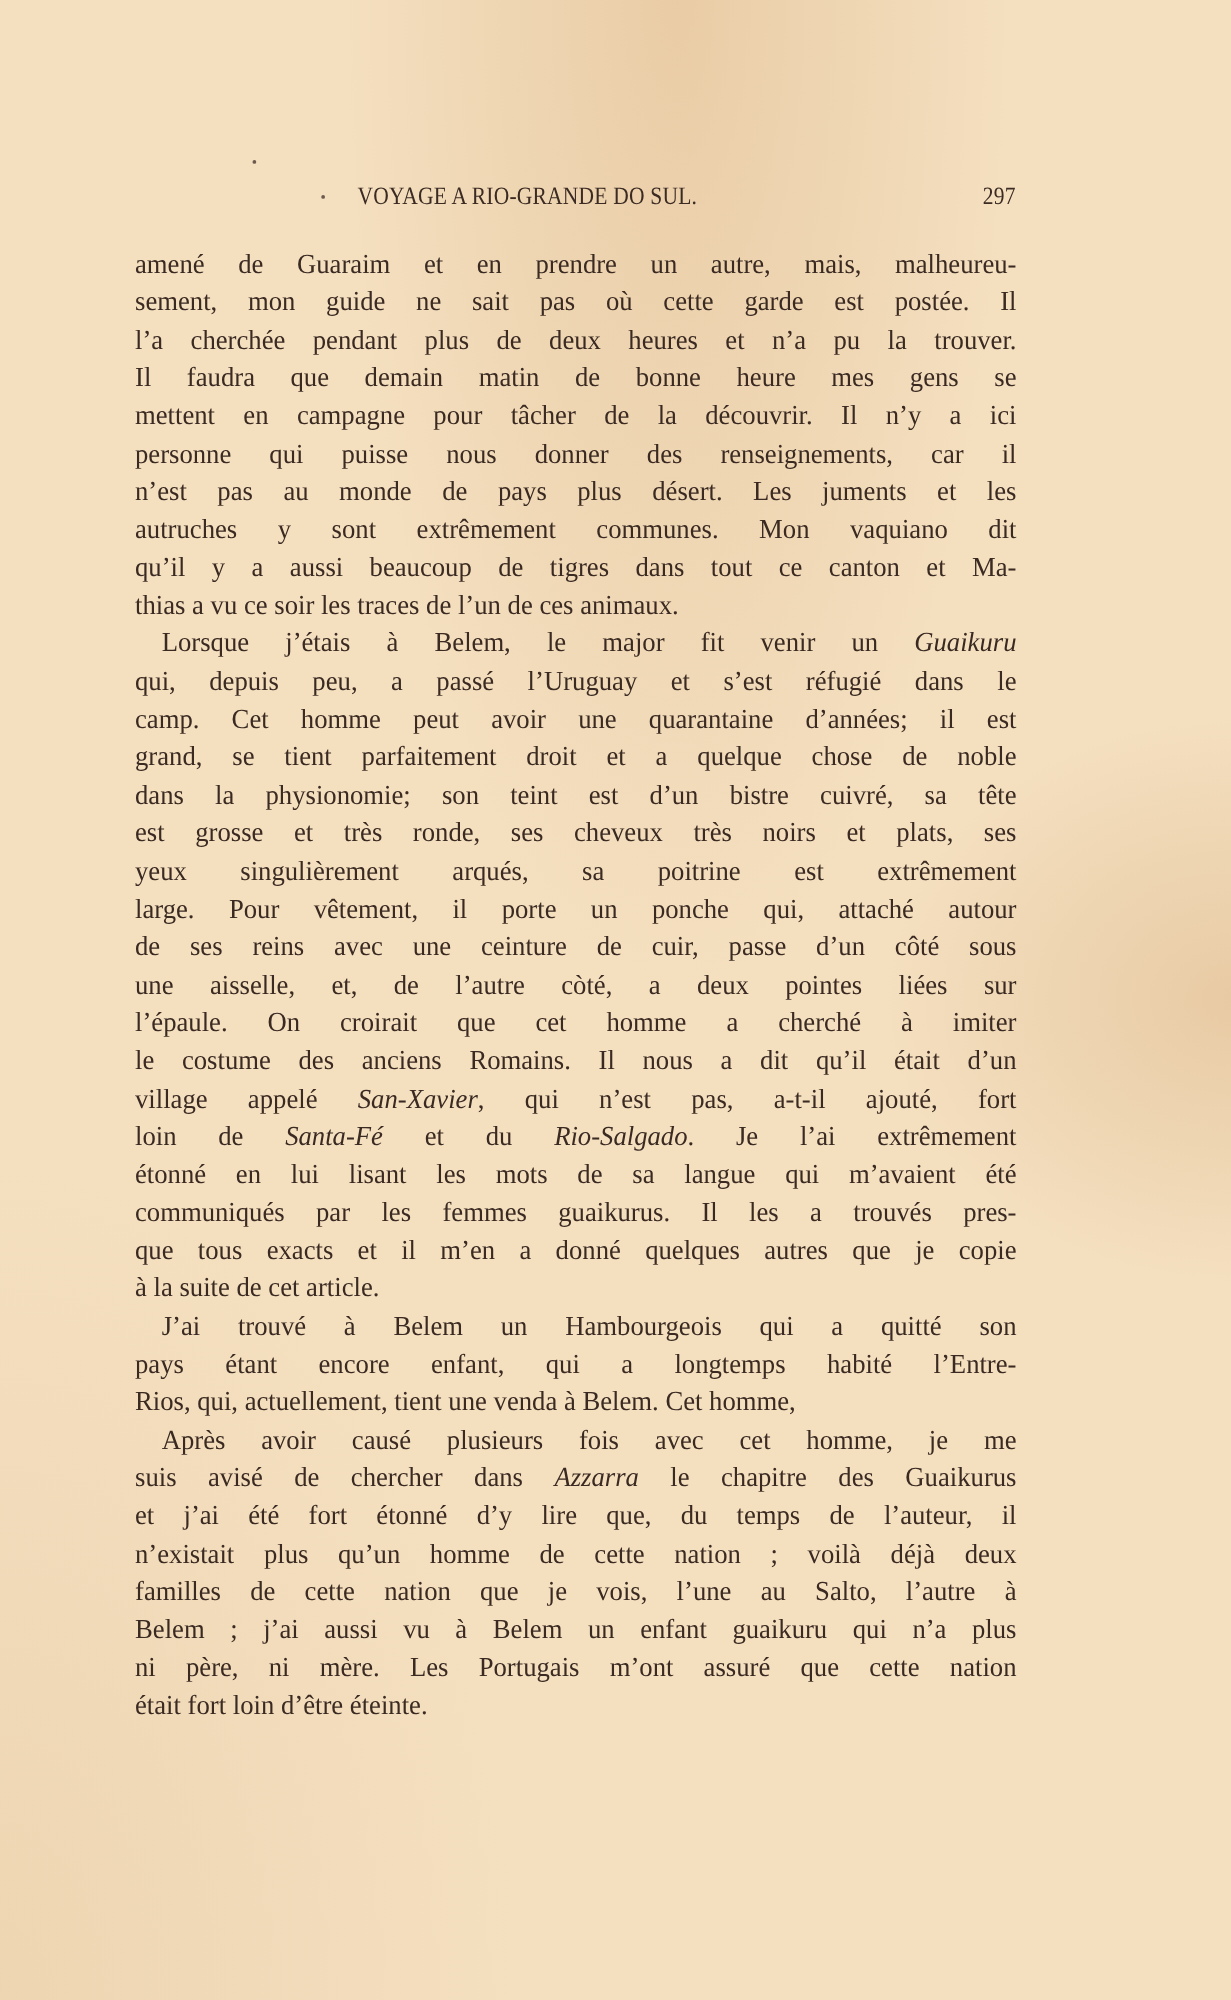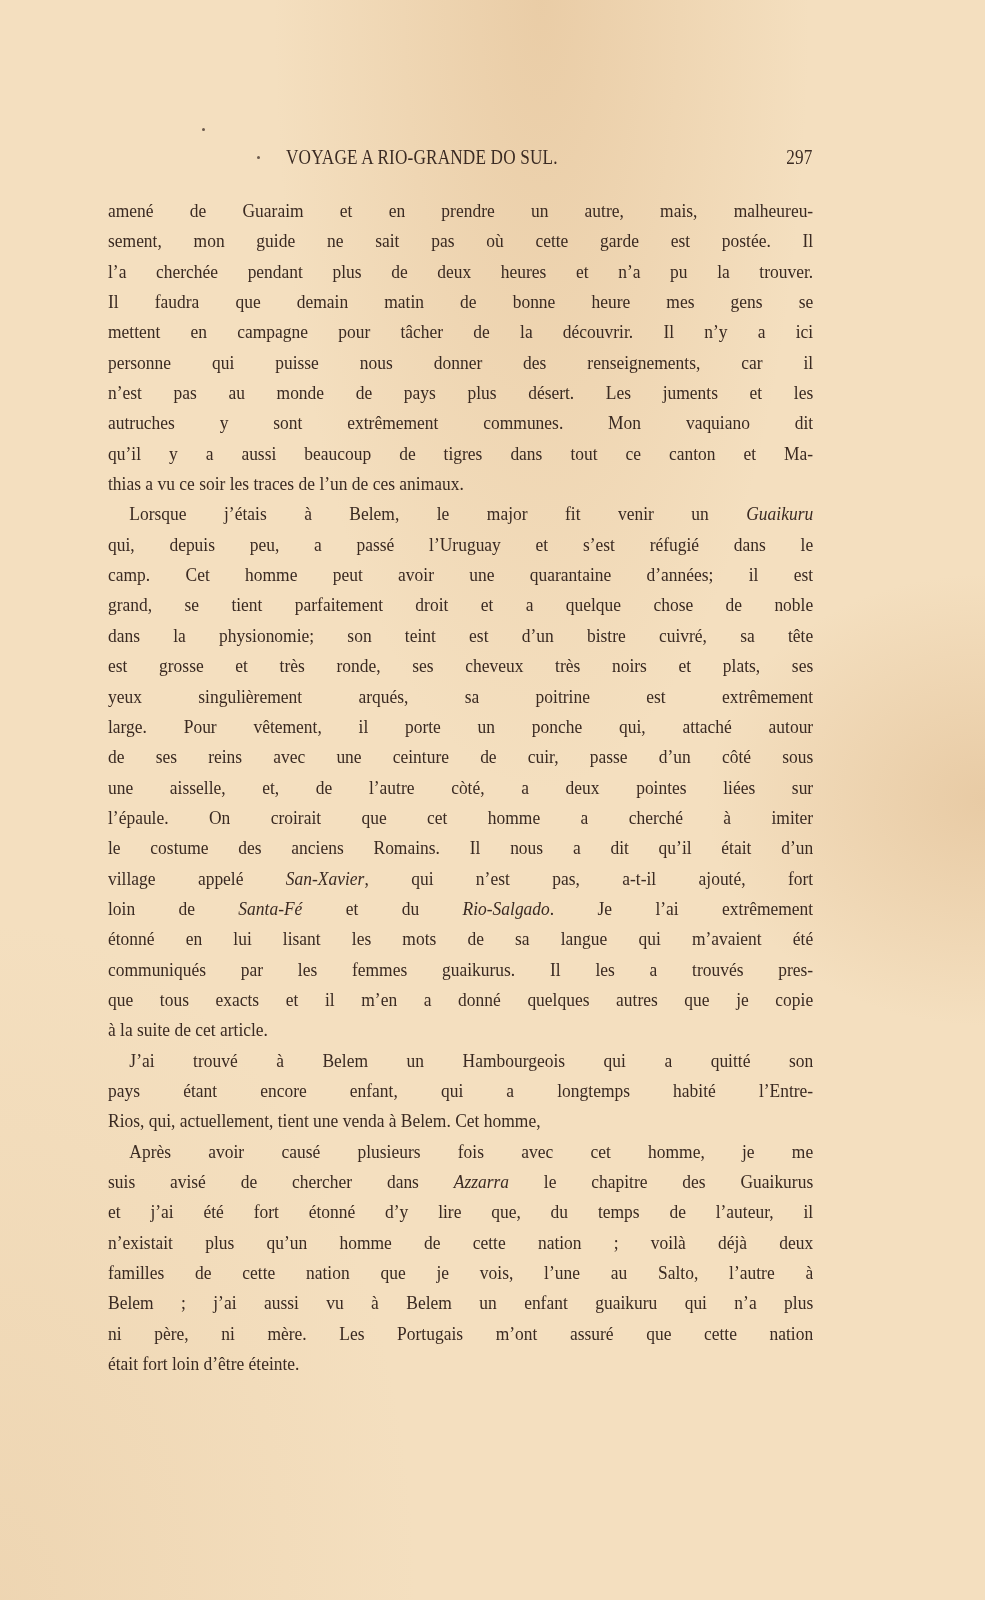--- a/index.html
+++ b/index.html
@@ -50,21 +50,21 @@
       position: absolute;
       width: 3px; height: 3px;
       border-radius: 50%;
       background: #6b5a4d;
     }
     .body-text {
       position: absolute;
       top: 196px;
       left: 108px;
       width: 705px;
-      font-size: 18px;
+      font-size: 22px;
       line-height: 30.35px;
     }
     .line {
       display: block;
       white-space: nowrap;
       height: 30.35px;
       text-align: justify;
       text-align-last: justify;
       transform: scaleX(0.97);
       transform-origin: left top;

